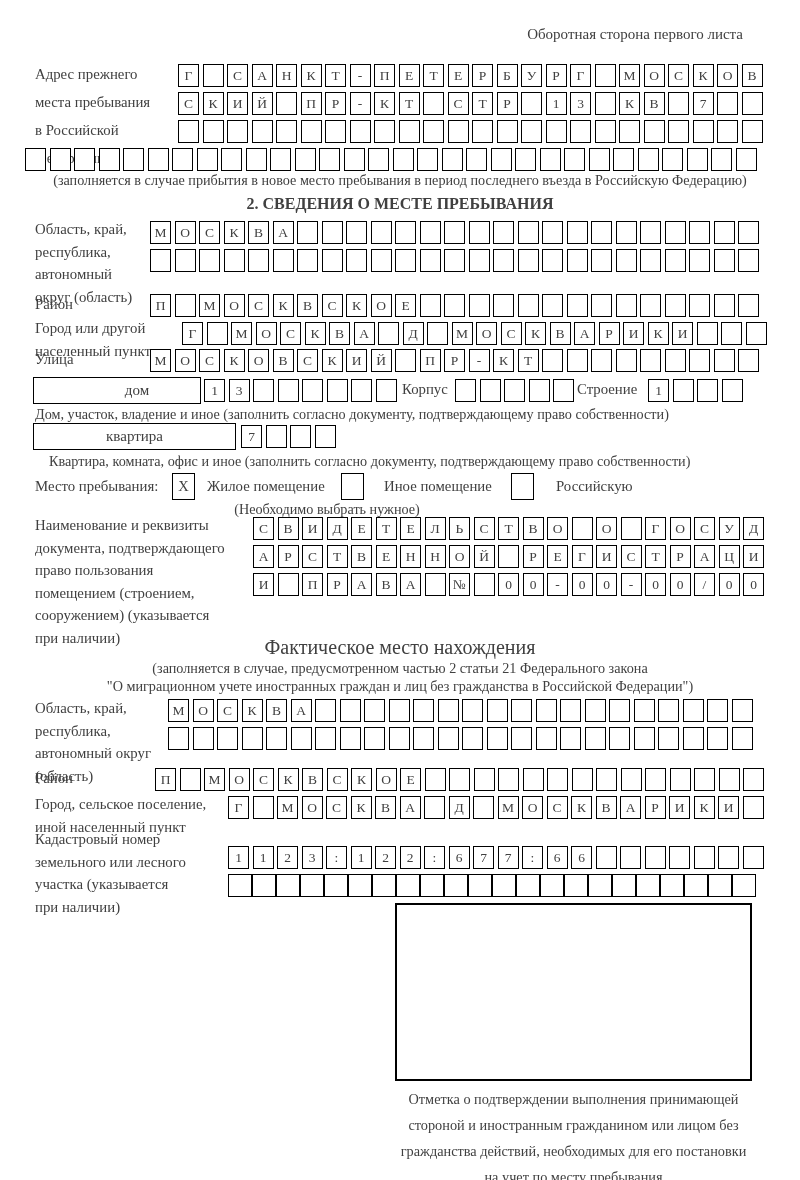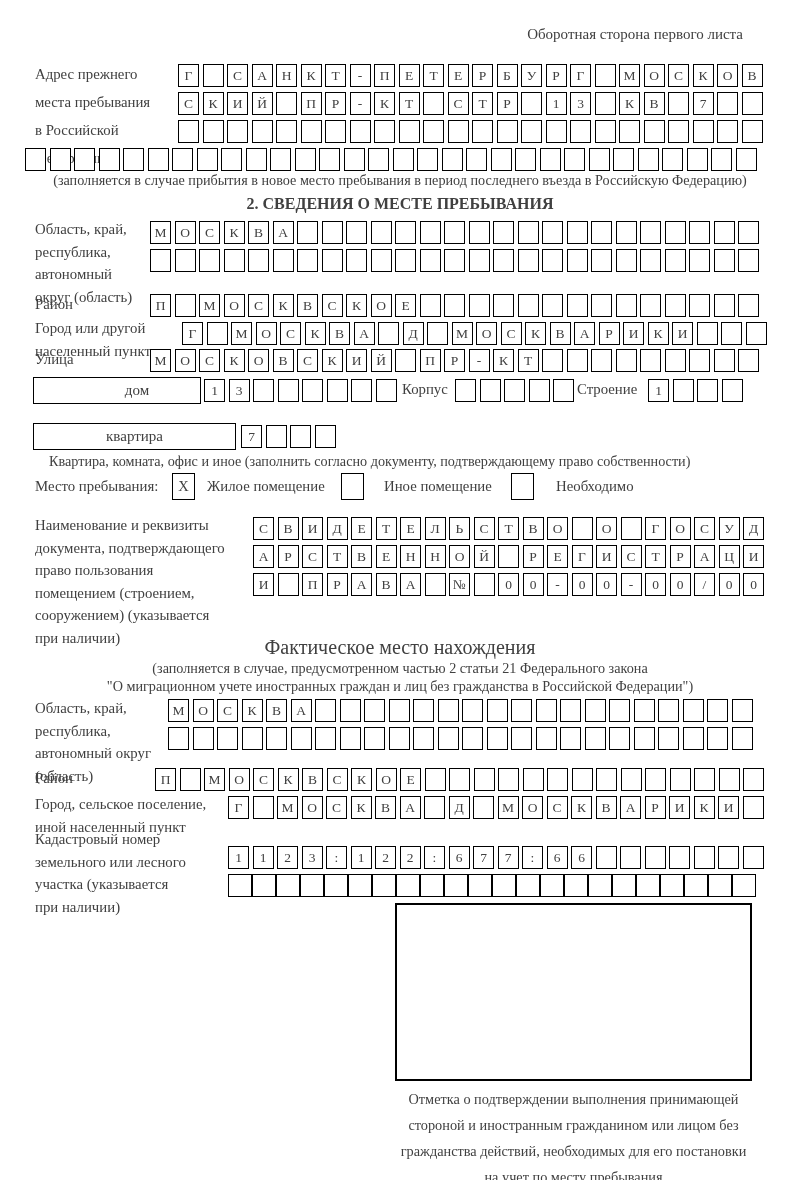--- a/index.html
+++ b/index.html
@@ -318,37 +318,39 @@
       <span class="cell"></span>
       <span class="cell"></span>
     </div>
   <div class="inline-label" style="left:577px;top:381px;">Строение</div>
   <div class="cellrow" style="left:648px;top:379px;">
       <span class="cell">1</span>
       <span class="cell"></span>
       <span class="cell"></span>
       <span class="cell"></span>
     </div>
+  <div class="caption" style="left:35px;top:406px;">Дом, участок, владение и иное (заполнить согласно документу, подтверждающему право собственности)</div>
 
   <div class="labelbox" style="left:33px;top:423px;width:203px;height:27px;">квартира</div>
   <div class="cellrow" style="left:241px;top:425px;">
       <span class="cell">7</span>
       <span class="cell"></span>
       <span class="cell"></span>
       <span class="cell"></span>
     </div>
   <div class="caption" style="left:49px;top:453px;">Квартира, комната, офис и иное (заполнить согласно документу, подтверждающему право собственности)</div>
 
   <div class="inline-label" style="left:35px;top:478px;">Место пребывания:</div>
   <div class="checkbox" style="left:172px;top:473px;">X</div>
   <div class="inline-label" style="left:207px;top:478px;">Жилое помещение</div>
   <div class="checkbox" style="left:341px;top:473px;"></div>
   <div class="inline-label" style="left:384px;top:478px;">Иное помещение</div>
   <div class="checkbox" style="left:511px;top:473px;"></div>
-  <div class="inline-label" style="left:556px;top:478px;">Необходимо</div>
+  <div class="inline-label" style="left:556px;top:478px;">Российскую</div>
+  <div class="caption" style="left:127px;top:501px;width:400px;text-align:center;">(Необходимо выбрать нужное)</div>
 
   <div class="lbl" style="left:35px;top:514px;">Наименование и реквизиты
 документа, подтверждающего
 право пользования
 помещением (строением,
 сооружением) (указывается
 при наличии)</div>
   <div class="cellrow" style="left:253px;top:517px;">
       <span class="cell">С</span>
       <span class="cell">В</span>

